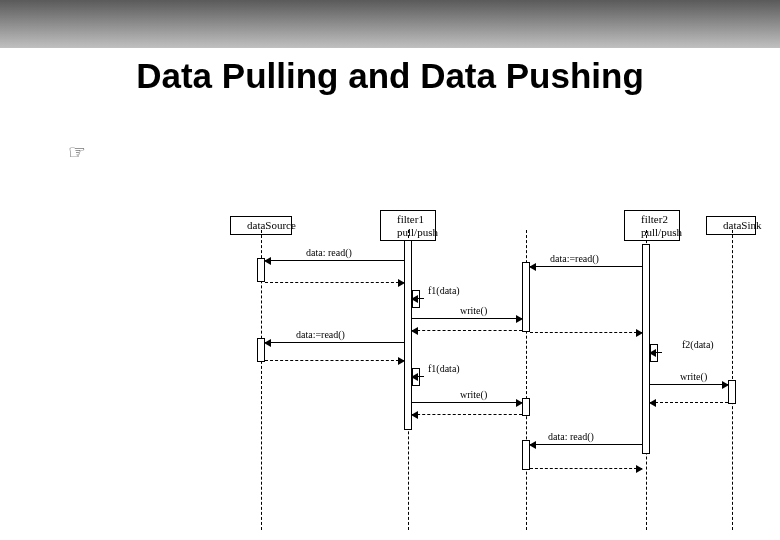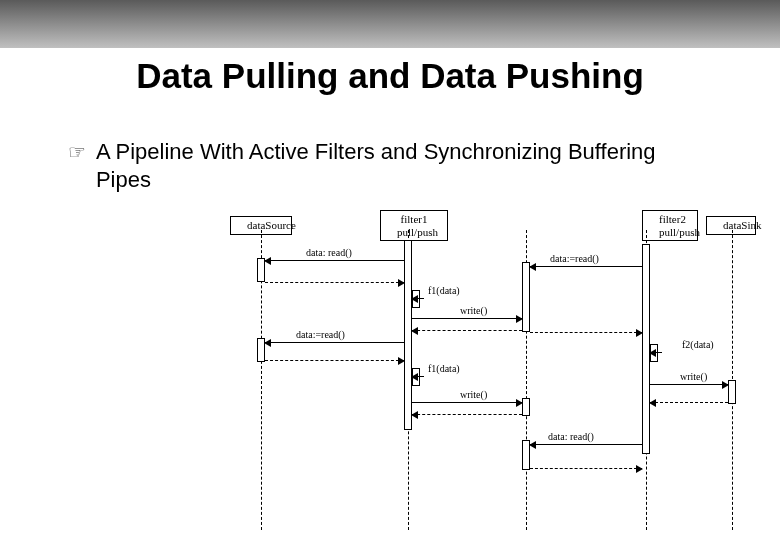--- a/index.html
+++ b/index.html
@@ -93,33 +93,32 @@
   }
 </style>
 </head>
 <body>
 
 <div class="topbar"></div>
 <h1 class="title">Data Pulling and Data Pushing</h1>
 
 <div class="bullet-row">
   <span class="bullet-icon">☞</span>
-  <span class="bullet-text">A Pipeline With Active Filters and Synchronizing Buffering Pipes</span>
 </div>
 
 <div class="diagram">
 
   <div class="participant" style="left:0px;width:62px;top:6px">
     <span>dataSource</span>
   </div>
-  <div class="participant" style="left:150px;width:68px">
+  <div class="participant" style="left:150px;width:56px">
     <span>filter1</span><br>
     <span>pull/push</span>
   </div>
-  <div class="participant" style="left:412px;width:56px">
+  <div class="participant" style="left:394px;width:56px">
     <span>filter2</span><br>
     <span>pull/push</span>
   </div>
   <div class="participant" style="left:476px;width:50px;top:6px">
     <span>dataSink</span>
   </div>
 
   <div class="lifeline" style="left:31px"></div>
   <div class="lifeline" style="left:178px"></div>
   <div class="lifeline" style="left:296px"></div>

